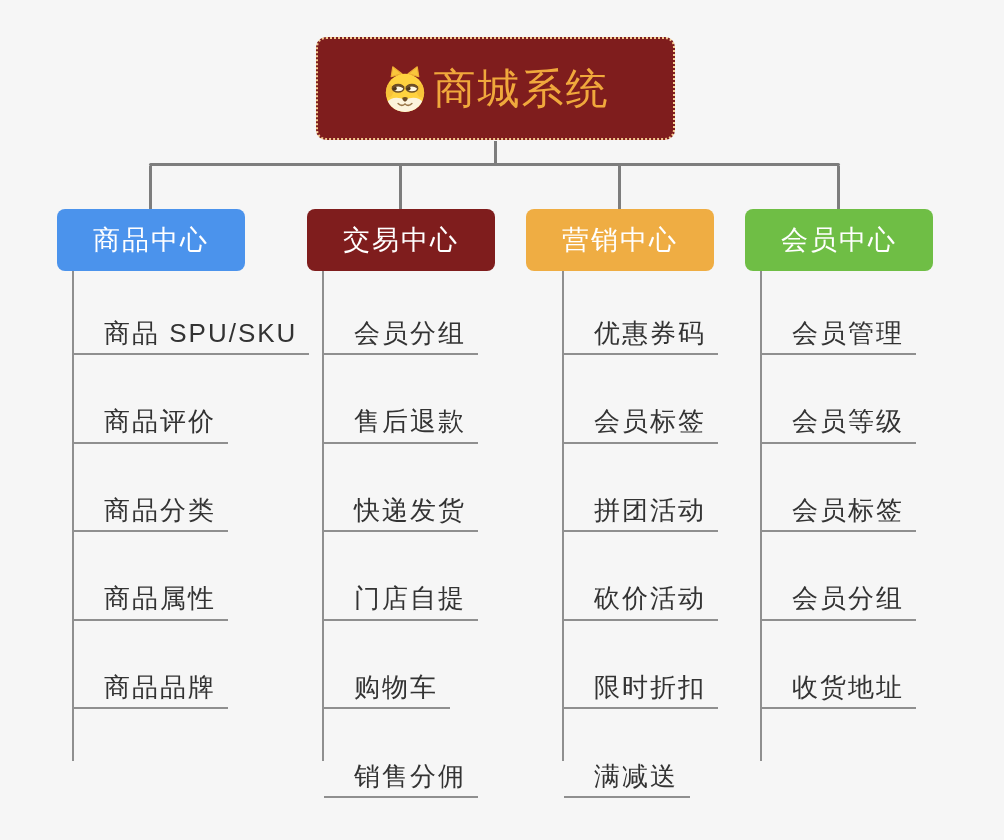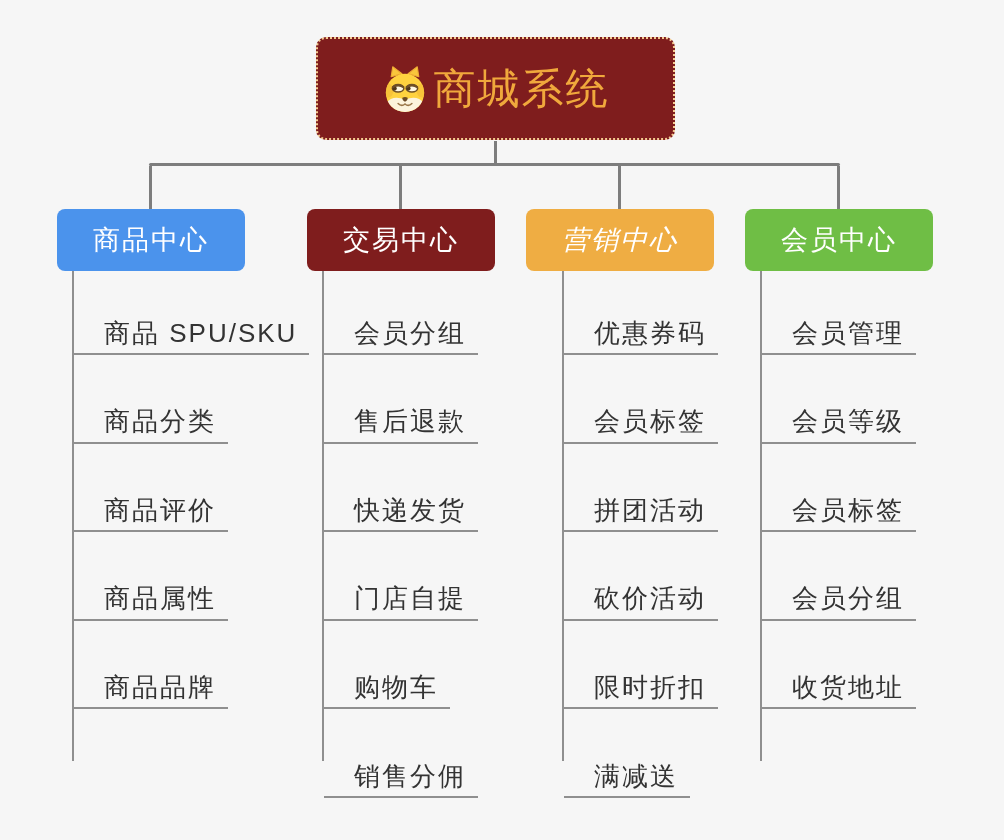--- a/index.html
+++ b/index.html
@@ -32,21 +32,21 @@
   .d0{left:149px}.d1{left:399px}.d2{left:618px}.d3{left:837px}
 
   
   .branch{
     position:absolute;top:209px;width:188px;height:62px;border-radius:8px;
     display:flex;align-items:center;justify-content:center;
     color:#FFFFFF;font-size:27px;letter-spacing:2px;white-space:nowrap;
   }
   .b0{left:57px;background:#4B93EC;}
   .b1{left:307px;background:#7f1d1d;}
-  .b2{left:526px;background:#EFAD43;font-style:italic;}
+  .b2{left:526px;background:#EFAD43;}
   .b3{left:745px;background:#6FBE45;}
 
   
   .col{
     position:absolute;top:271px;height:490px;
     border-left:2px solid #8F8F8F;
   }
   .c0{left:72px}.c1{left:322px}.c2{left:562px}.c3{left:760px}
   .item{display:flex;align-items:flex-end;height:88.6px;}
   .item:first-child{height:84px;}
@@ -97,24 +97,24 @@
   <div class="branch b0">商品中心</div>
   <div class="branch b1">交易中心</div>
   <div class="branch b2">营销中心</div>
   <div class="branch b3">会员中心</div>
 
   <div class="col c0">
     <div class="item">
         <span>商品 SPU/SKU</span>
       </div>
     <div class="item">
-        <span>商品分类</span>
+        <span>商品评价</span>
       </div>
     <div class="item">
-        <span>商品评价</span>
+        <span>商品分类</span>
       </div>
     <div class="item">
         <span>商品属性</span>
       </div>
     <div class="item">
         <span>商品品牌</span>
       </div>
   </div>
 
   <div class="col c1">

